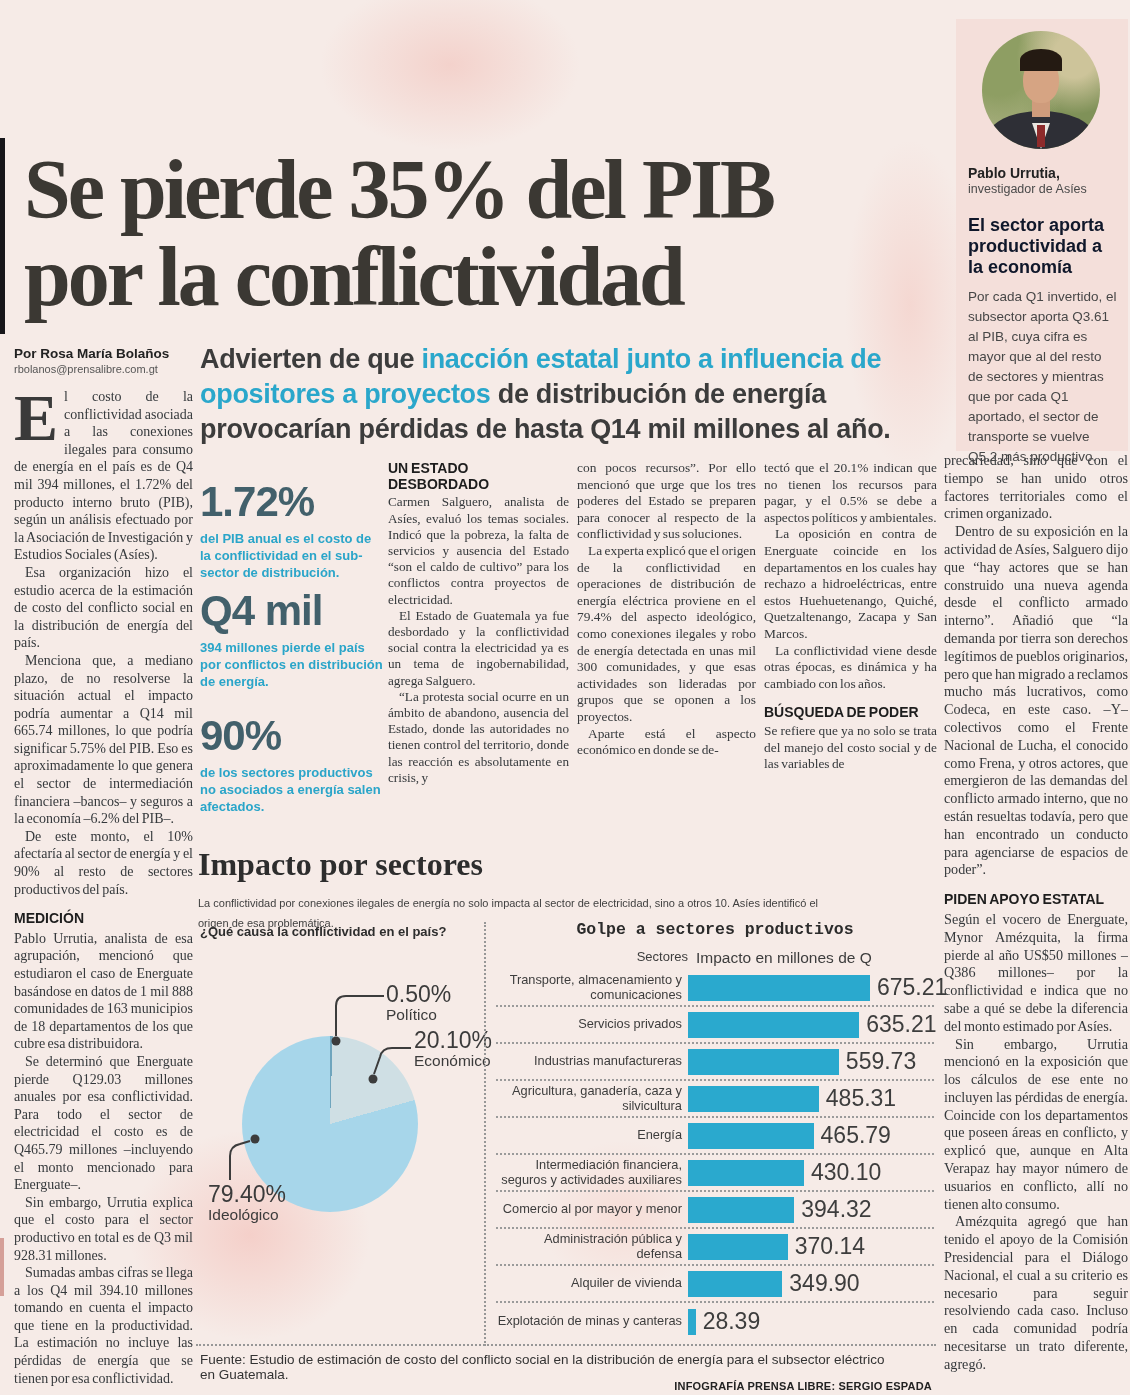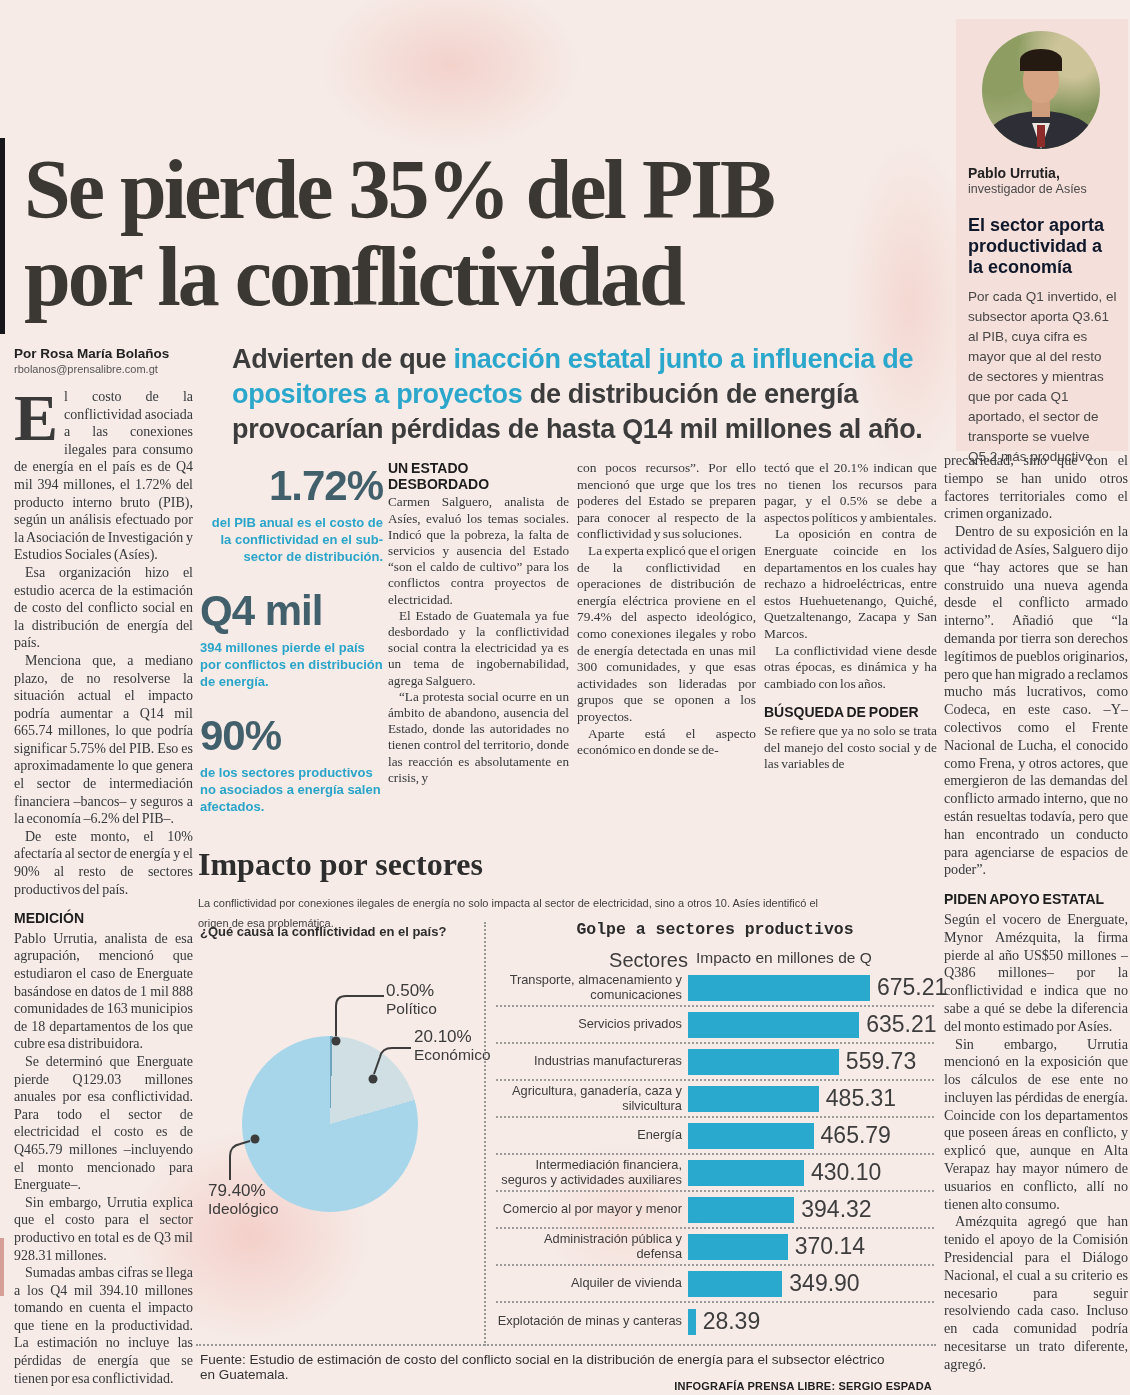--- a/index.html
+++ b/index.html
@@ -16,21 +16,21 @@
     font-family:"Liberation Serif",serif;font-weight:bold;
     font-size:84px;line-height:1.04;letter-spacing:-3px;}
 
   
   #byline{left:14px;top:346px;width:176px;}
   #byline .author{font-weight:bold;font-size:13.5px;color:#222;}
   #byline .email{font-size:11px;color:#555;margin-top:2px;}
 
   
   #standfirst{left:200px;top:342px;width:750px;font-size:27px;font-weight:600;
-    color:#3c3c3c;line-height:1.3;letter-spacing:-0.3px;margin-left:32px;}
+    color:#3c3c3c;line-height:1.3;letter-spacing:-0.3px;}
   #standfirst .hl{color:#2aa7cb;}
 
   
   .col{color:#35393c;font-family:"Liberation Serif",serif;text-align:justify;
        hyphens:auto;-webkit-hyphens:auto;word-spacing:-1px;overflow:hidden;}
   .col p{margin:0;}
   .col p + p{text-indent:11px;}
   .sechead{font-family:"Liberation Sans",sans-serif;font-weight:bold;
     font-size:14px;color:#1d1d1d;margin:12px 0 2px 0;text-indent:0 !important;
     text-align:left;letter-spacing:0;}
@@ -72,29 +72,29 @@
   #sb-body{left:12px;top:268px;width:150px;font-size:13.5px;line-height:20px;color:#474747;}
 
   
   #info{left:196px;top:846px;width:740px;height:549px;}
   #info-title{left:2px;top:0px;font-family:"Liberation Serif",serif;font-weight:bold;
     font-size:32px;color:#2d2d2d;}
   #info-intro{left:2px;top:47px;width:640px;font-size:11px;line-height:20px;color:#3f3f3f;}
   #pie-title{left:4px;top:78px;width:290px;font-weight:bold;font-size:13px;color:#2d2d2d;}
   #pie-chart{left:46px;top:190px;width:176px;height:176px;border-radius:50%;}
   #divider{left:288px;top:76px;height:424px;width:0;border-left:2px dotted #979797;}
-  .pielab .v{font-size:17px;color:#3b3b3b;line-height:1.05;}
+  .pielab .v{font-size:23px;color:#3b3b3b;line-height:1.05;}
   .pielab .n{font-size:15.5px;color:#3b3b3b;}
   #plab-politico{left:190px;top:136px;}
   #plab-economico{left:218px;top:182px;}
   #plab-ideologico{left:12px;top:336px;}
 
   #bars-title{left:300px;top:74px;width:438px;text-align:center;font-weight:bold;
     font-size:16.5px;color:#2b2b2b;font-family:Liberation Mono, monospace;}
-  #bars-head-sect{left:300px;top:103px;width:192px;text-align:right;font-size:20px;color:#3d3d3d;}
+  #bars-head-sect{left:300px;top:103px;width:192px;text-align:right;font-size:13px;color:#3d3d3d;}
   #bars-head-imp{left:500px;top:103px;font-size:15.5px;color:#3d3d3d;}
   #bar-rows{left:300px;top:124px;width:438px;}
   .bar-row{display:flex;align-items:center;height:37px;box-sizing:border-box;}
   .bar-row:not(:last-child){border-bottom:2px dotted #9a9a9a;}
   .bar-label{flex:0 0 192px;text-align:right;font-size:12.8px;line-height:1.12;
     color:#3d3d3d;padding-right:6px;box-sizing:border-box;}
   .bar{height:26px;background:#2aa9ce;flex:0 0 auto;}
   .bar-value{font-size:23px;color:#3d3d3d;margin-left:7px;white-space:nowrap;}
   #info-rule{left:0;top:498px;width:740px;border-top:2px dotted #979797;}
   #info-source{left:4px;top:506px;width:700px;font-size:13.5px;color:#333;}
@@ -129,21 +129,21 @@
   <p>Menciona que, a mediano plazo, de no resolverse la situación actual el impacto podría aumentar a Q14 mil 665.74 millones, lo que podría significar 5.75% del PIB. Eso es aproximadamente lo que genera el sector de intermediación financiera –bancos– y seguros a la economía –6.2% del PIB–.</p>
   <p>De este monto, el 10% afectaría al sector de energía y el 90% al resto de sectores productivos del país.</p>
   <div class="sechead">MEDICIÓN</div>
   <p>Pablo Urrutia, analista de esa agrupación, mencionó que estudiaron el caso de Energuate basándose en datos de 1 mil 888 comunidades de 163 municipios de 18 departamentos de los que cubre esa distribuidora.</p>
   <p>Se determinó que Energuate pierde Q129.03 millones anuales por esa conflictividad. Para todo el sector de electricidad el costo es de Q465.79 millones –incluyendo el monto mencionado para Energuate–.</p>
   <p>Sin embargo, Urrutia explica que el costo para el sector productivo en total es de Q3 mil 928.31 millones.</p>
   <p>Sumadas ambas cifras se llega a los Q4 mil 394.10 millones tomando en cuenta el impacto que tiene en la productividad. La estimación no incluye las pérdidas de energía que se tienen por esa conflictividad.</p>
 </div>
 
 <div id="stats" class="abs">
-  <div class="stat" style="top:2px;text-align:right;">
+  <div class="stat" style="top:18px;">
     <div class="num">1.72%</div>
     <div class="desc">del PIB anual es el costo de la conflictividad en el sub-sector de distribución.</div>
   </div>
   <div class="stat" style="top:127px;">
     <div class="num">Q4 mil</div>
     <div class="desc">394 millones pierde el país por conflictos en distribución de energía.</div>
   </div>
   <div class="stat" style="top:252px;">
     <div class="num">90%</div>
     <div class="desc">de los sectores productivos no asociados a energía salen afectados.</div>

